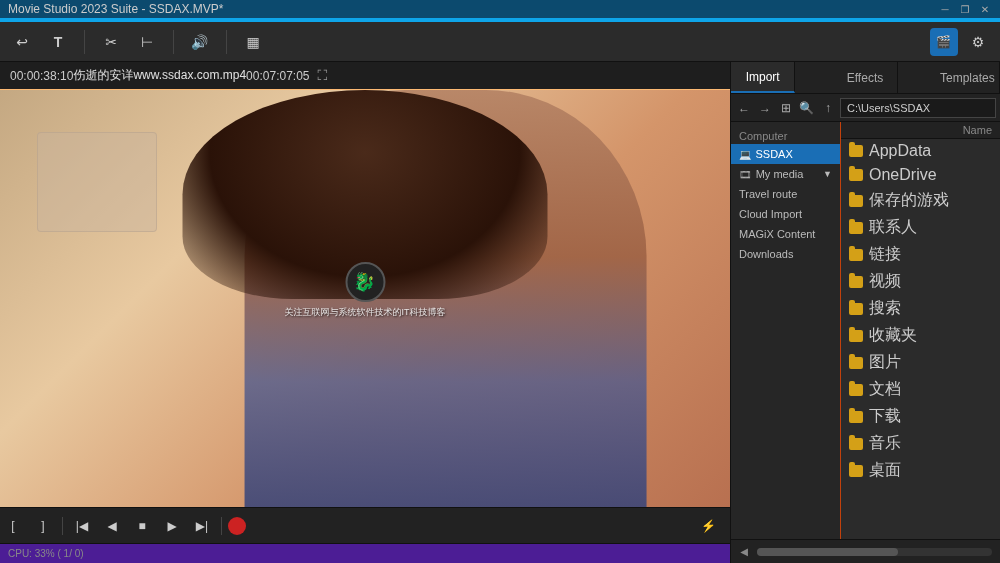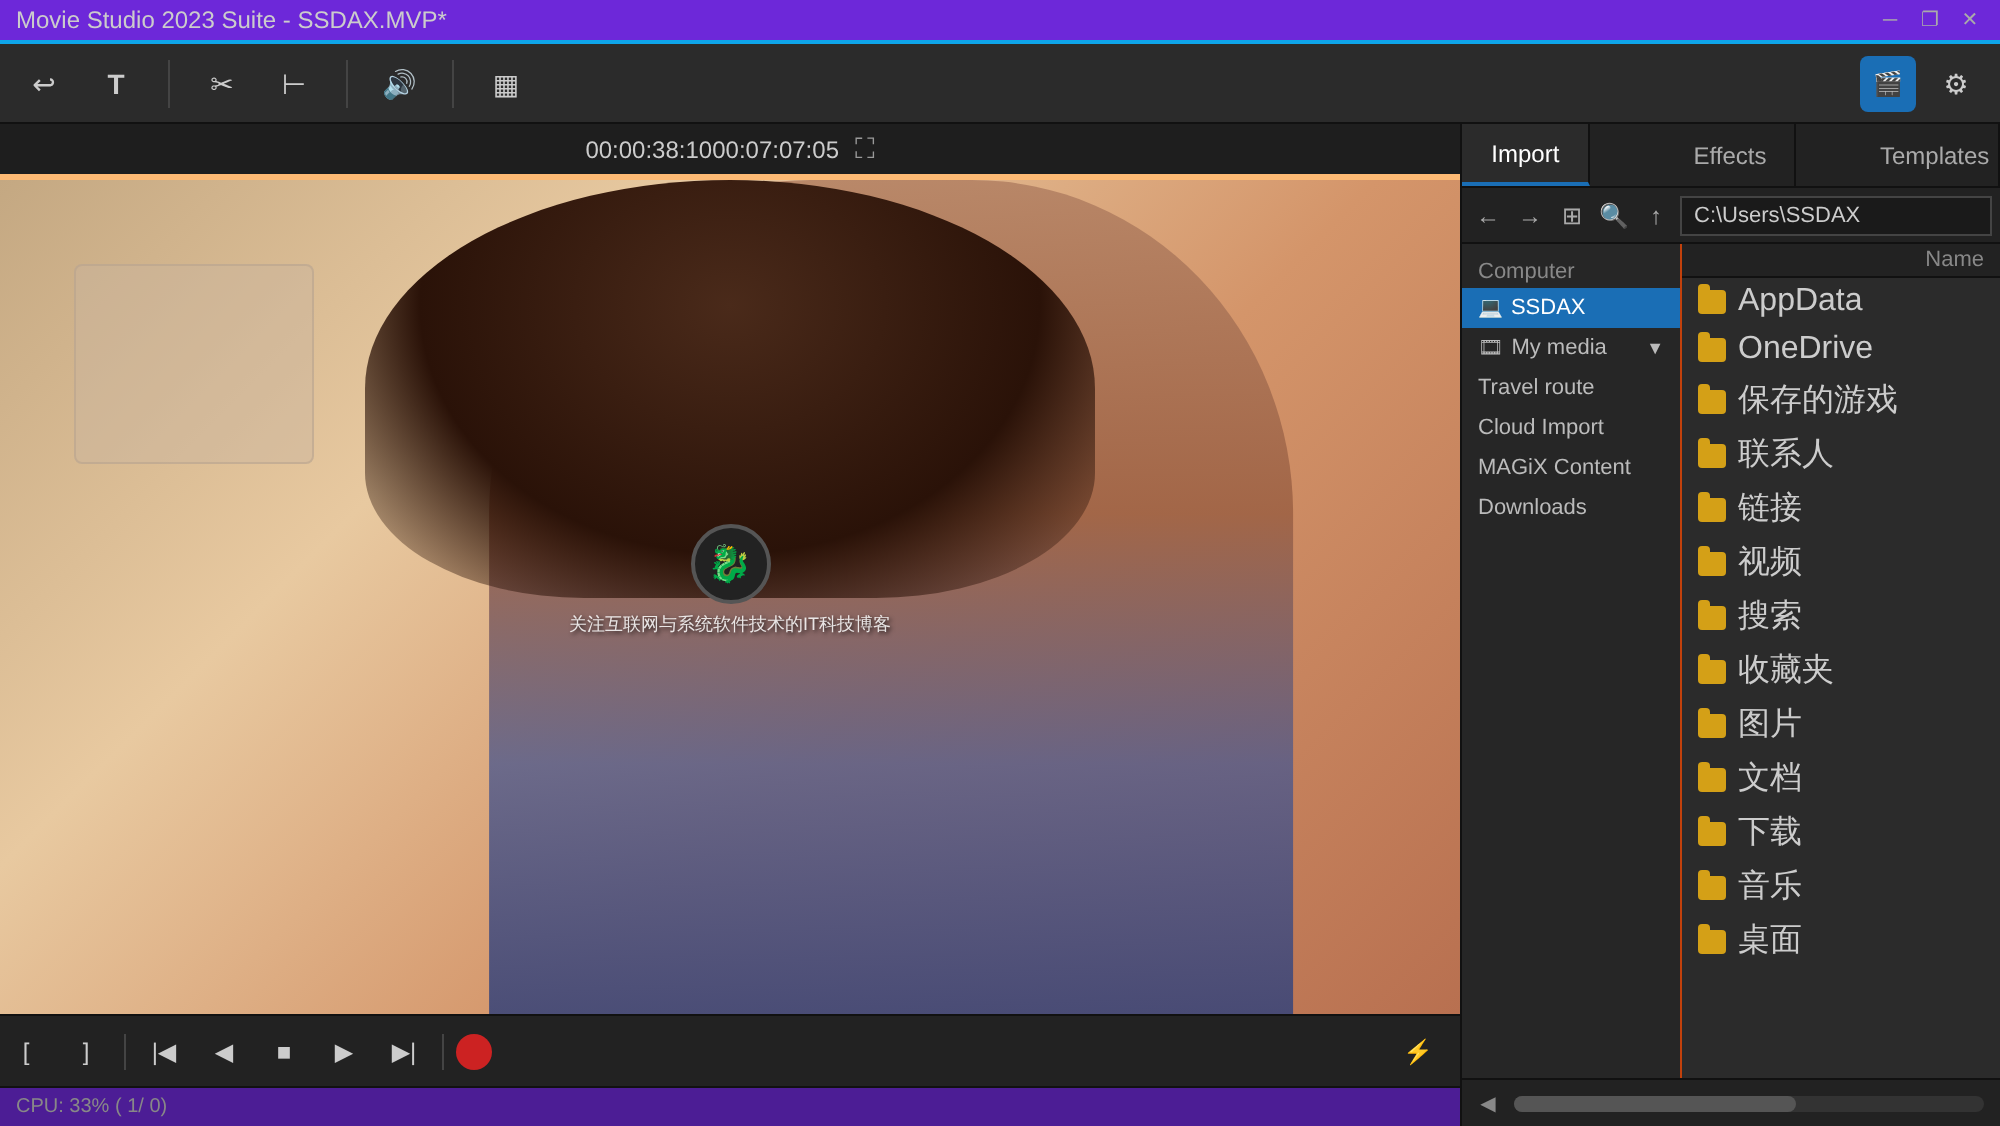--- a/index.html
+++ b/index.html
@@ -9,26 +9,26 @@
       background: #1a1a1a;
       font-family: 'Segoe UI', Arial, sans-serif;
       font-size: 12px;
       color: #ccc;
       overflow: hidden;
     }
 
     
     #title-bar {
       height: 22px;
-      background: #6d28d9;
+      background: #0c4a6e;
       display: flex;
       align-items: center;
       justify-content: space-between;
       padding: 0 8px;
-      border-bottom: 2px solid #0ea5e9;
+      border-bottom: 4px solid #0ea5e9;
     }
     #title-bar-controls {
       display: flex;
       gap: 6px;
     }
     .win-btn {
       width: 14px;
       height: 14px;
       display: flex;
       align-items: center;
@@ -104,23 +104,23 @@
       background: #0d0d0d;
       display: flex;
       flex-direction: column;
     }
 
     #video-topbar {
       height: 28px;
       background: #1e1e1e;
       display: flex;
       align-items: center;
-      justify-content: center;
+      justify-content: flex-start;
       padding: 0 10px;
-      border-bottom: 3px solid #fdba74;
+      border-bottom: 1px solid #fdba74;
     }
     #video-filename {
       color: #e0e0e0;
       font-size: 12px;
     }
     .video-topbar-icon {
       color: #999;
       font-size: 14px;
       cursor: pointer;
     }
@@ -529,20 +529,21 @@
   </div>
 </div>
 
 <div id="main">
 
   <div id="left-panel">
     <div id="video-player">
 
       <div id="video-topbar">
         <span id="timecode-left">00:00:38:10</span>
+        <span id="video-filename">伤逝的安详www.ssdax.com.mp4</span>
         <div style="display:flex;align-items:center;gap:8px;">
           <span id="timecode-right">00:07:07:05</span>
           <span class="video-topbar-icon">⛶</span>
         </div>
       </div>
 
       <div id="video-content">
         <div id="video-frame">
 
           <div class="bg-decor"></div>

